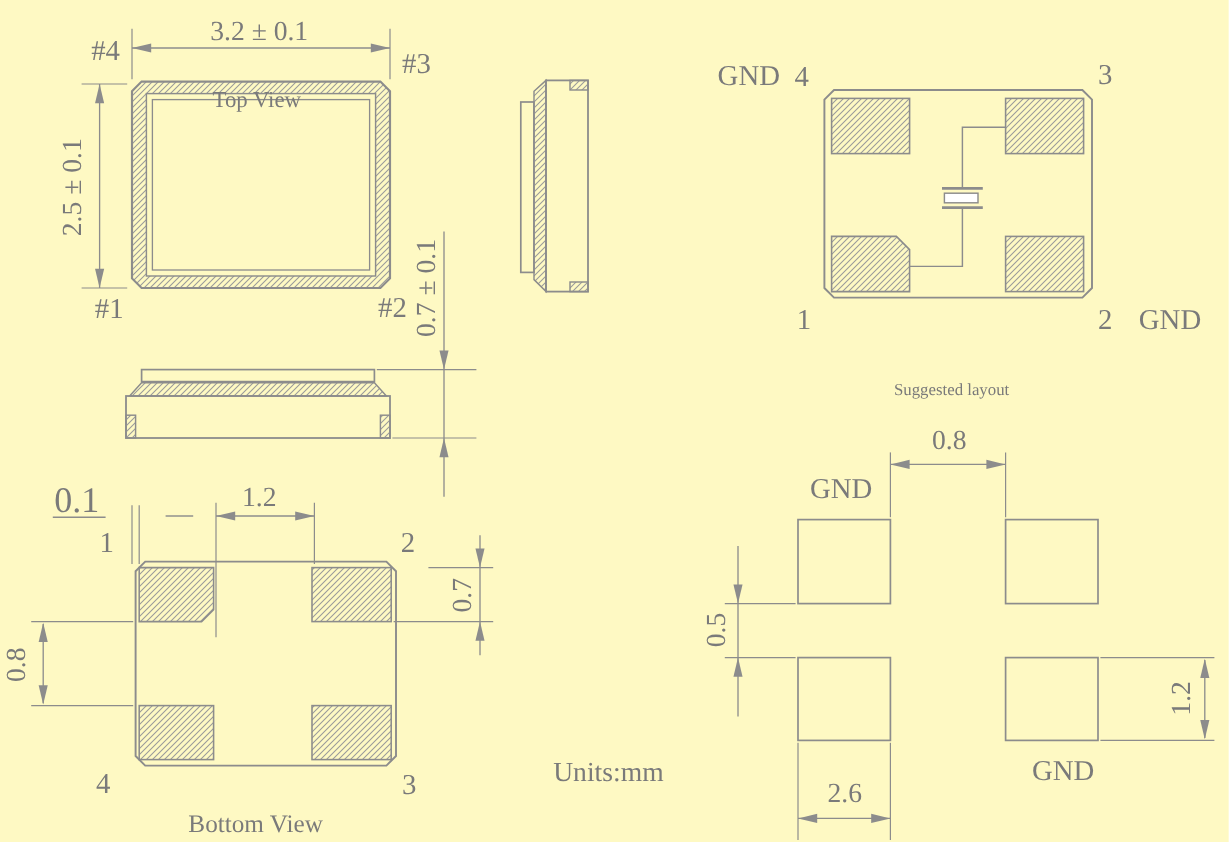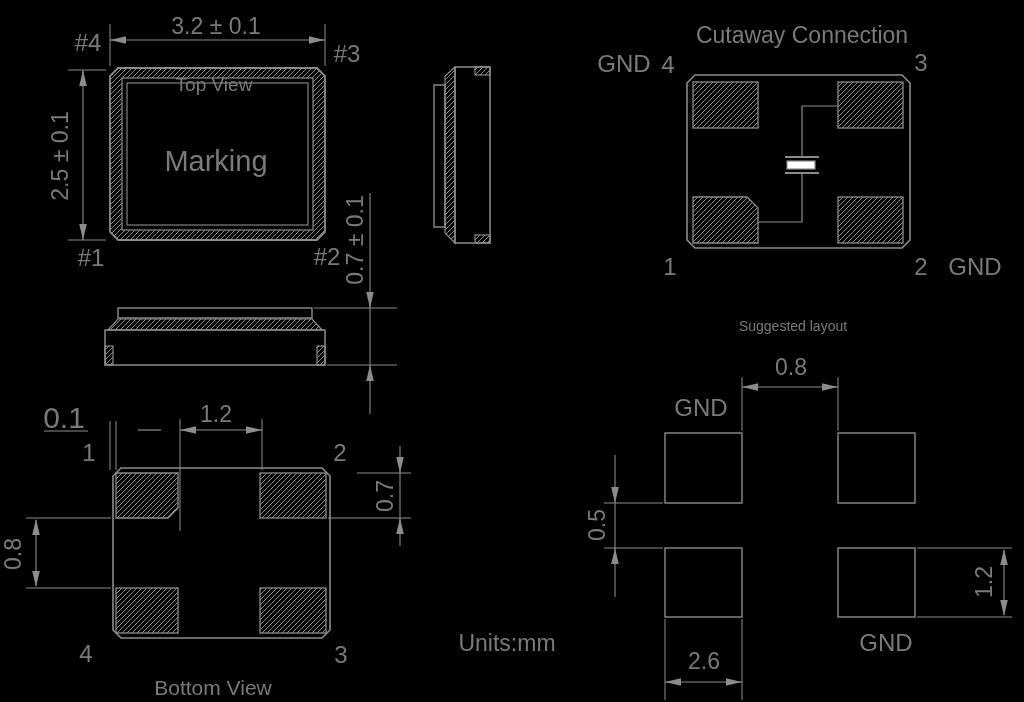--- a/index.html
+++ b/index.html
@@ -1,18 +1,18 @@
 <!DOCTYPE html>
 <html><head>
 <meta charset="utf-8">
 <style>
   html,body{margin:0;padding:0;background:#ffffff;}
   #stage{
-    position:relative;width:1024px;height:702px;background:#000000;overflow:hidden;
-    font-family:Liberation Sans, sans-serif;
+    position:relative;width:1024px;height:702px;background:#fef9c3;overflow:hidden;
+    font-family:Liberation Serif, serif;
   }
   .lbl{
     position:absolute;color:#7a7a7a;white-space:nowrap;line-height:1;
     transform:translate(-50%,-50%);
   }
   .lbl.v{transform:translate(-50%,-50%) rotate(-90deg);}
   svg{position:absolute;left:0;top:0;}
 </style>
 </head>
 <body>
@@ -168,23 +168,21 @@
 </svg>
 
 <span class="lbl" style="left:216px;top:26px;font-size:23px;">3.2 ± 0.1</span>
 <span class="lbl" style="left:214px;top:53px;font-size:19px;margin-top:31px;">Top View</span>
 <span class="lbl" style="left:88px;top:43px;font-size:24px;">#4</span>
 <span class="lbl" style="left:347px;top:54px;font-size:24px;">#3</span>
 <span class="lbl" style="left:91px;top:258px;font-size:24px;">#1</span>
 <span class="lbl" style="left:327px;top:257px;font-size:24px;">#2</span>
 <span class="lbl v" style="left:60px;top:156px;font-size:23px;">2.5 ± 0.1</span>
 <span class="lbl v" style="left:355px;top:240px;font-size:23px;">0.7 ± 0.1</span>
-<span class="lbl" style="left:216px;top:161px;font-size:29px;">Marking</span>
-
-<span class="lbl" style="left:802px;top:35px;font-size:23px;">Cutaway Connection</span>
+
 <span class="lbl" style="left:624px;top:64px;font-size:24px;">GND</span>
 <span class="lbl" style="left:668px;top:65px;font-size:24px;">4</span>
 <span class="lbl" style="left:921px;top:63px;font-size:24px;">3</span>
 <span class="lbl" style="left:670px;top:267px;font-size:24px;">1</span>
 <span class="lbl" style="left:921px;top:267px;font-size:24px;">2</span>
 <span class="lbl" style="left:975px;top:267px;font-size:24px;">GND</span>
 
 <span class="lbl" style="left:793px;top:326px;font-size:14px;">Suggested layout</span>
 <span class="lbl" style="left:791px;top:367px;font-size:23px;">0.8</span>
 <span class="lbl" style="left:701px;top:408px;font-size:24px;">GND</span>

